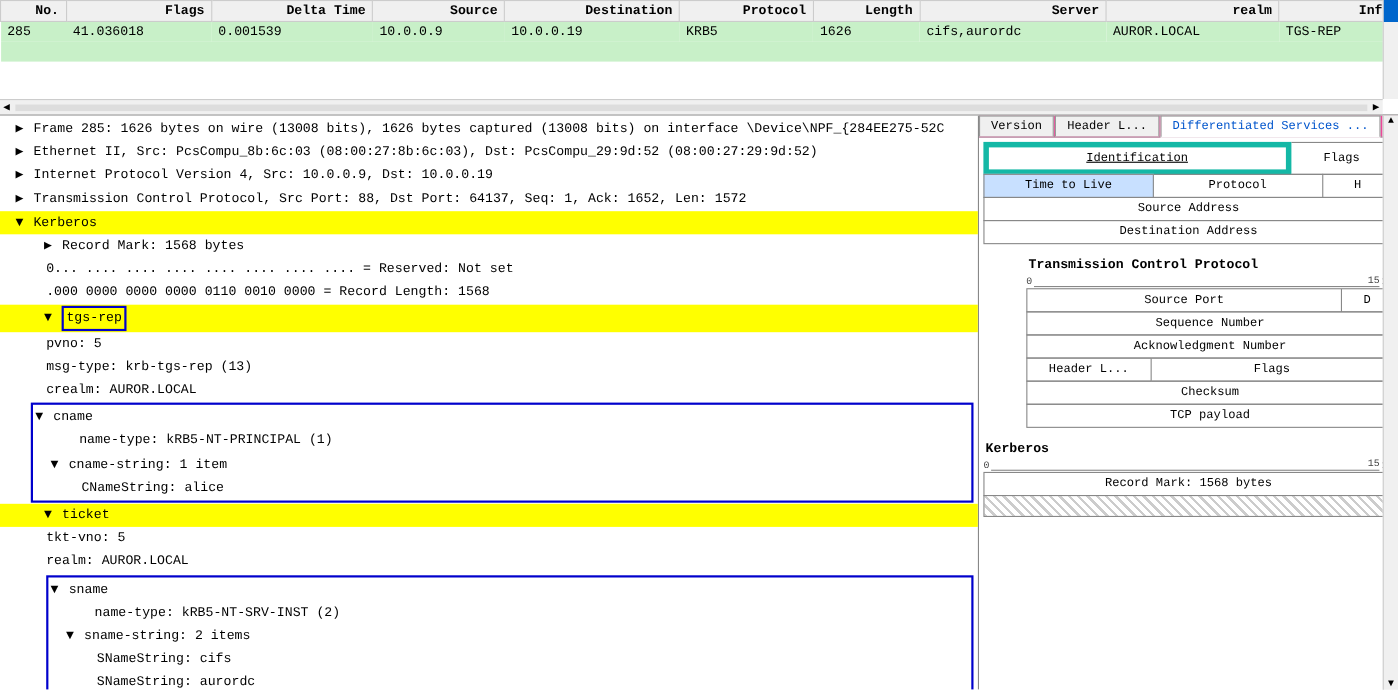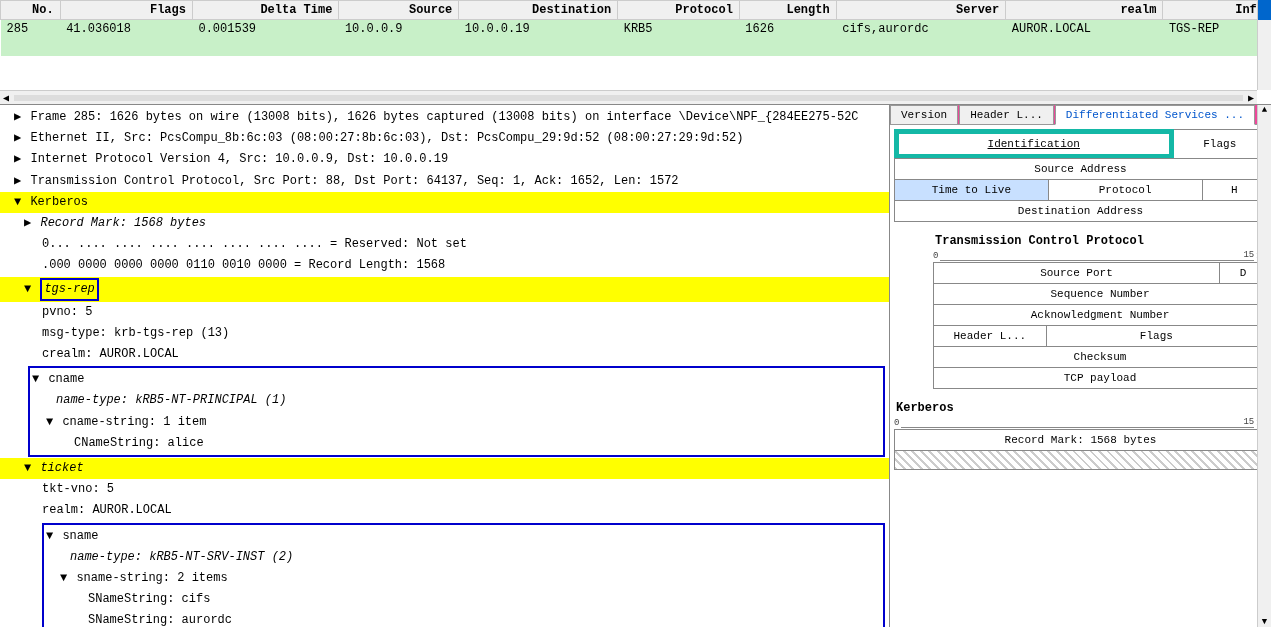--- a/index.html
+++ b/index.html
@@ -16,21 +16,21 @@
 
     
     .bottom-area { display: flex; flex: 1; overflow: hidden; }
 
     
     .tree-panel { flex: 0 0 890px; overflow: hidden; border-right: 1px solid #888; position: relative; display: flex; flex-direction: column; }
     .tree-content { flex: 1; overflow: hidden; padding: 2px 0; }
     .tree-line { padding: 1px 4px 1px 0; line-height: 1.6; white-space: nowrap; font-size: 12px; }
     .tree-line.yellow-bg { background: #ffff00; }
     .indent-1 { padding-left: 14px; }
-    .indent-2 { padding-left: 24px; font-style: italic; }
+    .indent-2 { padding-left: 40px; }
     .indent-3 { padding-left: 42px; }
     .expand-icon { cursor: pointer; margin-right: 2px; }
     .blue-box { display: inline-block; border: 2px solid #0000cc; padding: 0 2px; }
 
     
     .diagram-panel { flex: 1; overflow: hidden; display: flex; flex-direction: column; }
     .diagram-tabs { display: flex; border-bottom: 1px solid #999; background: #ec4899; }
     .diagram-tab { padding: 3px 10px; border: 1px solid #999; border-bottom: none; background: #f0f0f0; font-size: 11px; cursor: pointer; margin-right: 1px; }
     .diagram-tab.active { background: #fff; border-bottom: 1px solid #fff; margin-bottom: -1px; }
     .diagram-tab.blue-tab { color: #0055cc; }
@@ -221,27 +221,27 @@
       <div class="diagram-content" style="font-size: 11px; overflow-y: auto;">
 
         <div>
 
           <div class="proto-row">
             <div class="proto-cell" style="flex: 3; border: 5px solid #14b8a6; text-decoration: underline;">Identification</div>
             <div class="proto-cell" style="flex: 1; border: 1px solid #888; border-left: none;">Flags</div>
           </div>
 
           <div class="proto-row" style="margin-top: -1px;">
-            <div class="proto-cell span-full" style="border: 1px solid #888;">Source Address</div>
-          </div>
-
-          <div class="proto-row" style="margin-top: -1px;">
             <div class="proto-cell" style="flex: 1; border: 1px solid #888; background: #c8e0ff;">Time to Live</div>
             <div class="proto-cell" style="flex: 1; border: 1px solid #888; border-left: none;">Protocol</div>
             <div class="proto-cell" style="flex: 0.4; border: 1px solid #888; border-left: none;">H</div>
+          </div>
+
+          <div class="proto-row" style="margin-top: -1px;">
+            <div class="proto-cell span-full" style="border: 1px solid #888;">Source Address</div>
           </div>
 
           <div class="proto-row" style="margin-top: -1px;">
             <div class="proto-cell span-full" style="border: 1px solid #888;">Destination Address</div>
           </div>
         </div>
 
         <div style="margin-top: 8px; padding-left: 39px;">
           <div class="section-header">Transmission Control Protocol</div>
 

